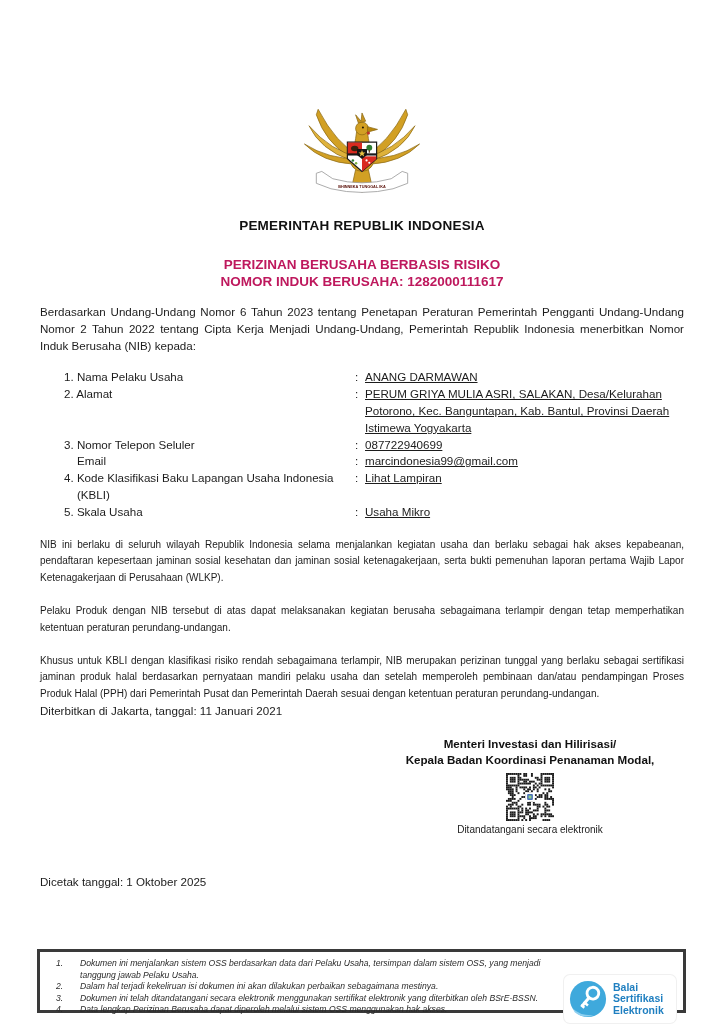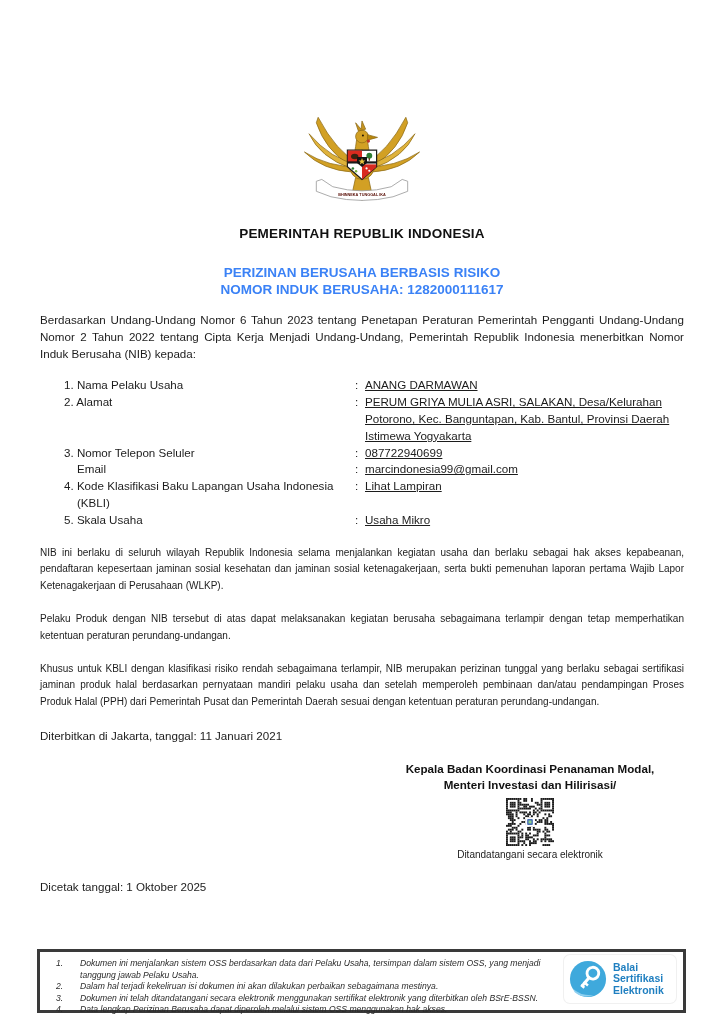--- a/index.html
+++ b/index.html
@@ -1,65 +1,65 @@
 <!DOCTYPE html>
 <html><head>
 <meta charset="utf-8">
 <style>
   html,body{margin:0;padding:0;}
   body{
     width:724px;height:1024px;background:#ffffff;position:relative;
     font-family:"Liberation Sans", sans-serif;color:#1c1c1c;overflow:hidden;
   }
-  .page{position:absolute;inset:0;padding:16px 40px;box-sizing:border-box;}
+  .page{position:absolute;inset:0;padding:8px 40px;box-sizing:border-box;}
 
   
   .emblem-wrap{text-align:center;margin-top:94px;height:95px;}
   .gov-title{
     text-align:center;font-weight:bold;font-size:13.5px;margin-top:21px;
     letter-spacing:.2px;color:#111;
   }
   .doc-title-block{margin-top:23px;text-align:center;font-weight:bold;font-size:13.5px;
-    line-height:17px;color:#3b82f6;}
+    line-height:17px;color:#be185d;}
 
   
   .intro{margin-top:14px;font-size:11.6px;line-height:16.8px;text-align:justify;}
 
   .details{margin-top:15px;font-size:11.6px;line-height:16.8px;}
   .drow{display:flex;align-items:flex-start;margin-left:24px;}
   .dlabel{width:278px;flex:0 0 278px;padding-left:13px;text-indent:-13px;}
   .dlabel.sub{text-indent:0;}
   .dval{display:flex;flex:1;}
   .dcolon{width:10px;flex:0 0 10px;}
   .dtext{flex:1;text-decoration:underline;}
 
   .para{margin-top:16px;font-size:10px;line-height:16.8px;text-align:justify;}
-  .issued{margin-top:17px;font-size:11.6px;line-height:16.8px;}
+  .issued{font-size:11.6px;line-height:16.8px;}
 
   
   .sign-block{width:308px;margin-left:auto;margin-top:16px;text-align:center;}
   .sign-line{font-weight:bold;font-size:11.6px;line-height:16px;color:#111;}
   .qr{width:48px;height:48px;margin:5px auto 3px auto;display:block;}
   .sign-note{font-size:10px;margin-top:3px;}
 
-  .printed{margin-top:20px;font-size:11.6px;}
+  .printed{margin-top:40px;font-size:11.6px;}
 
   
   .footer-box{
     position:absolute;left:37px;right:38px;bottom:11px;height:64px;
     border:3px solid #3a3a3a;box-sizing:border-box;background:#fff;
   }
   .notes{
     margin:6px 0 0 0;padding:0 118px 0 40px;list-style:none;
     font-style:italic;font-size:8.6px;line-height:11.6px;color:#2b2b2b;
   }
   .notes li{position:relative;}
   .notes li .num{position:absolute;left:-24px;}
   .bse-logo{
-    position:absolute;right:7px;top:3px;width:112px;height:48px;background:#fff;
+    position:absolute;right:7px;top:23px;width:112px;height:48px;background:#fff;
     border-radius:6px;display:flex;align-items:center;box-shadow:0 0 0 1px #f0f0f0;
   }
   .bse-circle{width:38px;height:38px;margin-left:5px;flex:0 0 38px;}
   .bse-text{font-weight:bold;font-size:10.5px;line-height:11.5px;margin-left:6px;}
 </style>
 </head>
 <body>
 
 <div class="page">
 
@@ -172,22 +172,22 @@
     </div>
   </div>
 
   <div class="para">NIB ini berlaku di seluruh wilayah Republik Indonesia selama menjalankan kegiatan usaha dan berlaku sebagai hak akses kepabeanan, pendaftaran kepesertaan jaminan sosial kesehatan dan jaminan sosial ketenagakerjaan, serta bukti pemenuhan laporan pertama Wajib Lapor Ketenagakerjaan di Perusahaan (WLKP).</div>
   <div class="para">Pelaku Produk dengan NIB tersebut di atas dapat melaksanakan kegiatan berusaha sebagaimana terlampir dengan tetap memperhatikan ketentuan peraturan perundang-undangan.</div>
   <div class="para">Khusus untuk KBLI dengan klasifikasi risiko rendah sebagaimana terlampir, NIB merupakan perizinan tunggal yang berlaku sebagai sertifikasi jaminan produk halal berdasarkan pernyataan mandiri pelaku usaha dan setelah memperoleh pembinaan dan/atau pendampingan Proses Produk Halal (PPH) dari Pemerintah Pusat dan Pemerintah Daerah sesuai dengan ketentuan peraturan perundang-undangan.</div>
 
   <div class="issued">Diterbitkan di Jakarta, tanggal: 11 Januari 2021</div>
 
   <div class="sign-block">
+    <div class="sign-line">Menteri Investasi dan Hilirisasi/</div>
     <div class="sign-line">Kepala Badan Koordinasi Penanaman Modal,</div>
-    <div class="sign-line">Menteri Investasi dan Hilirisasi/</div>
     <svg id="qr" class="qr" viewBox="0 0 50 50">
         <g fill="#1b1b1b">
           <rect x="0" y="0" width="2" height="2"></rect>
           <rect x="2" y="0" width="2" height="2"></rect>
           <rect x="4" y="0" width="2" height="2"></rect>
           <rect x="6" y="0" width="2" height="2"></rect>
           <rect x="8" y="0" width="2" height="2"></rect>
           <rect x="10" y="0" width="2" height="2"></rect>
           <rect x="12" y="0" width="2" height="2"></rect>
           <rect x="14" y="0" width="2" height="2"></rect>

